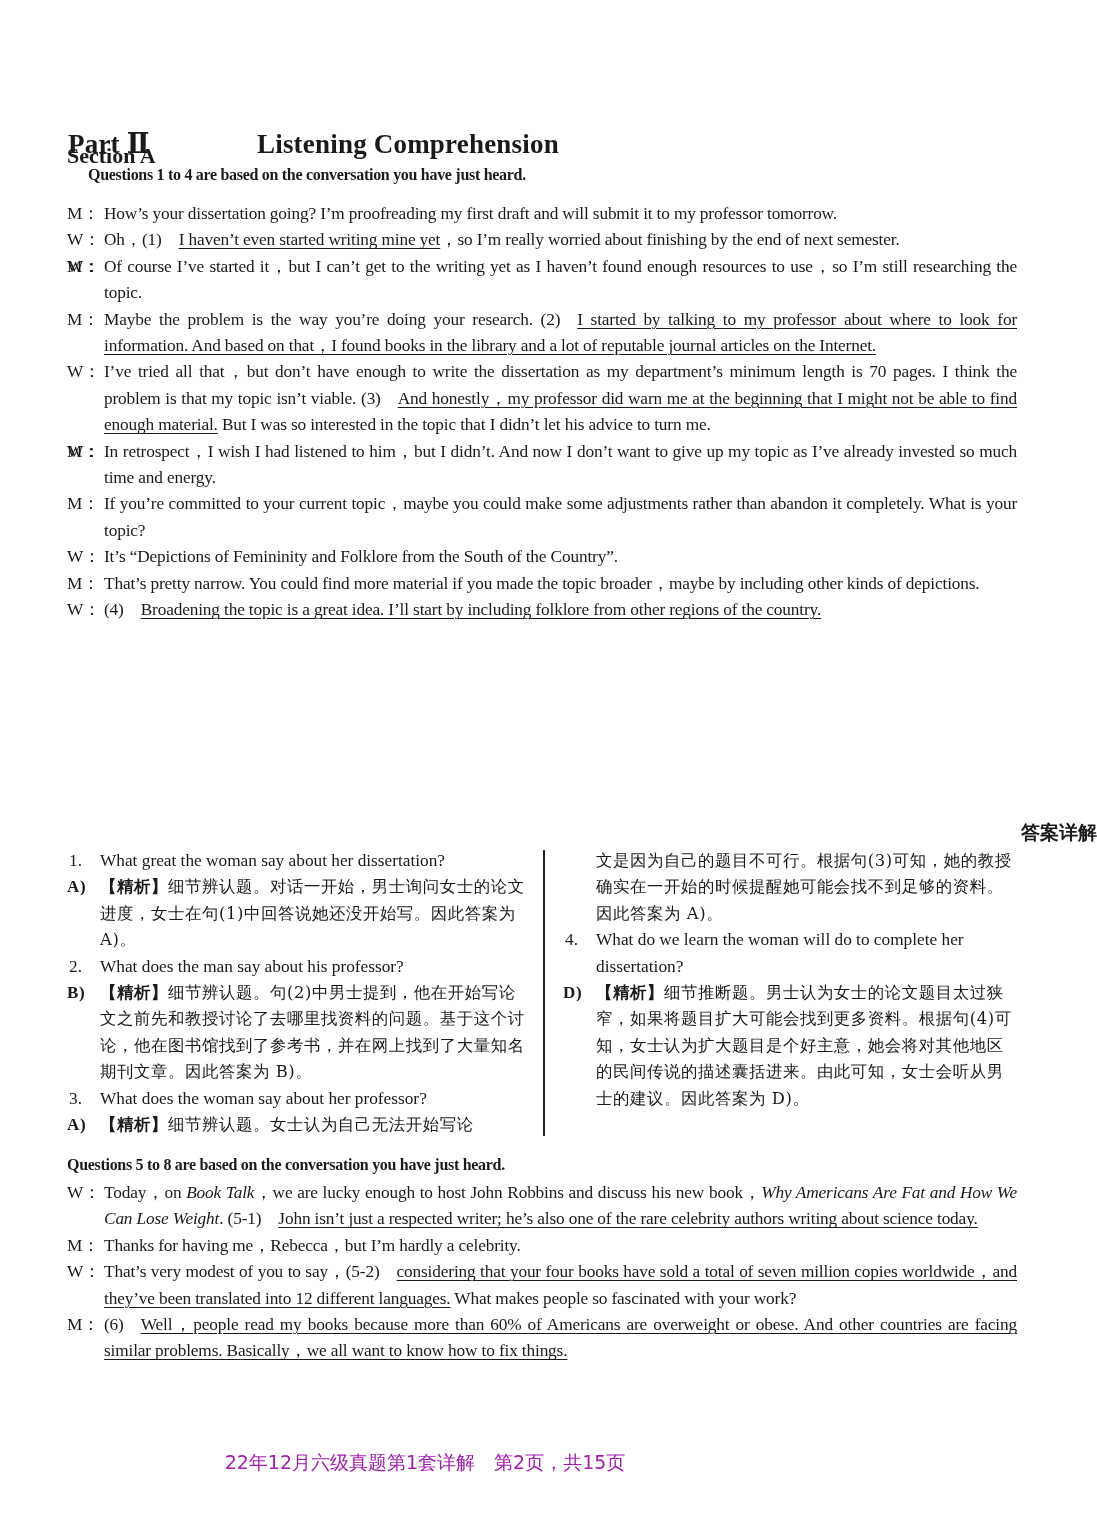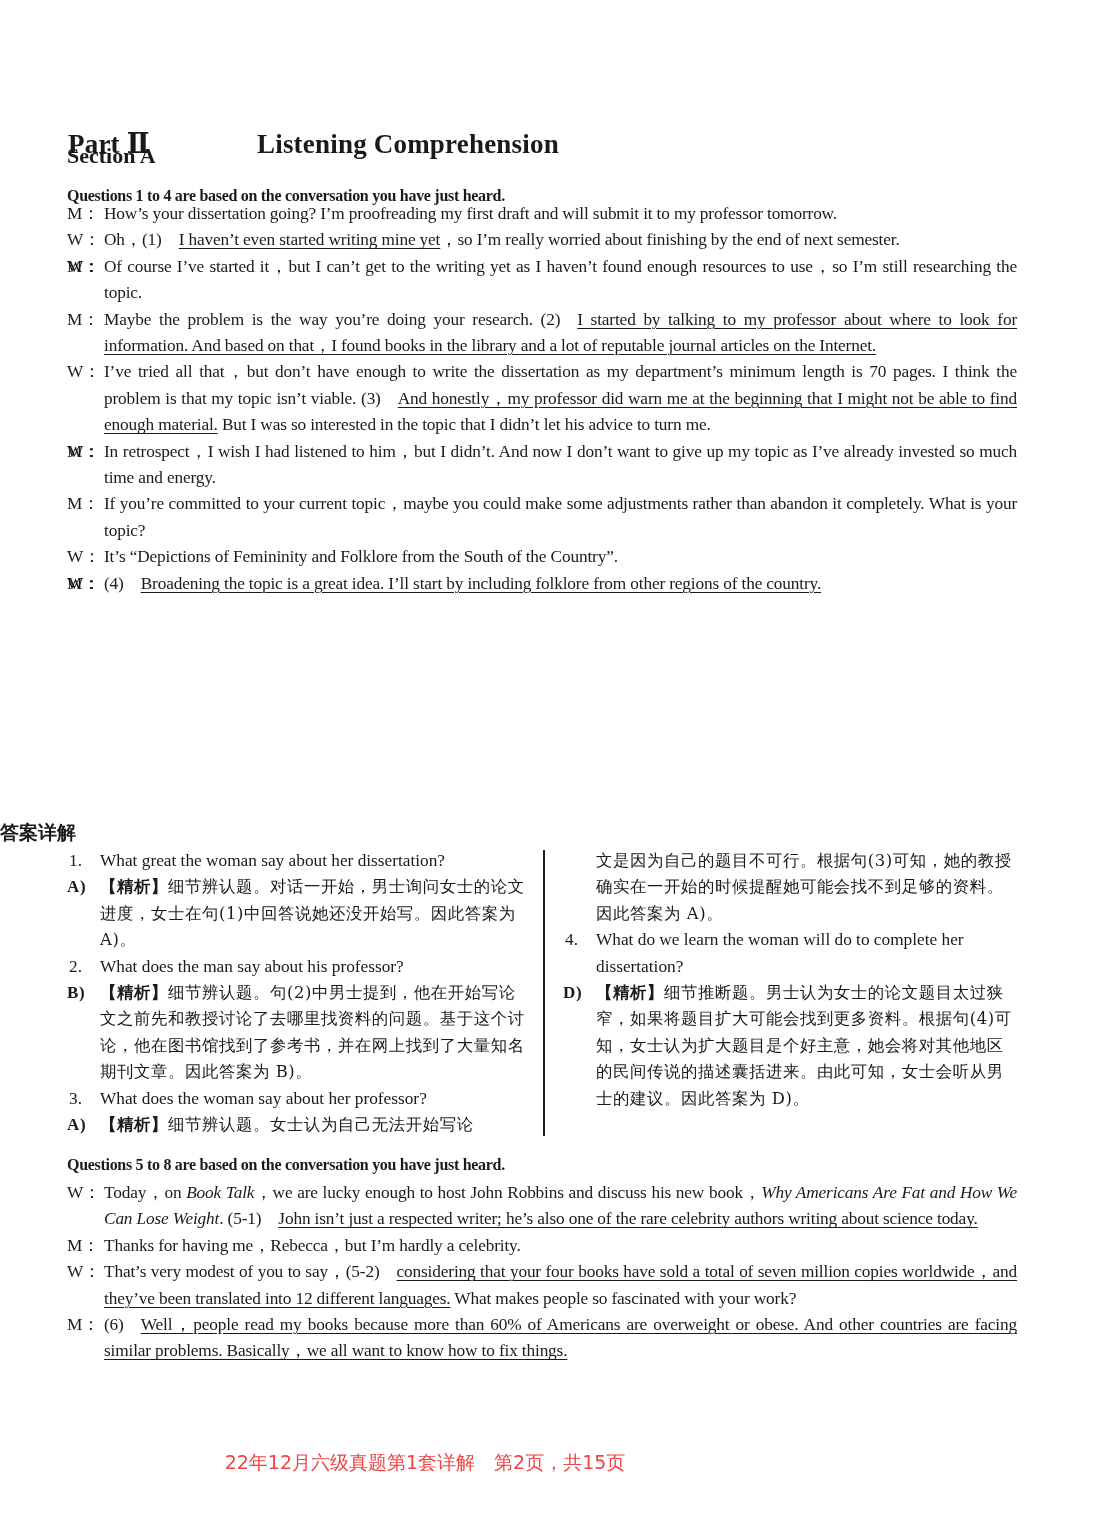--- a/index.html
+++ b/index.html
@@ -25,21 +25,21 @@
     .dialogue { position: absolute; left: 67px; width: 950px; }
     .turn {
       position: relative; padding-left: 37px;
       font-size: 17.3px; line-height: 26.4px; text-align: justify;
       letter-spacing: -0.15px;
     }
     .turn .speaker { position: absolute; left: 0; top: 0; }
     .turn u { text-decoration: underline; text-underline-offset: 3px; text-decoration-thickness: 1px; margin-left: 17px; }
     .turn em { font-style: italic; }
     .answers-heading {
-      position: absolute; left: 0; width: 1097px; top: 820px; text-align: left;
+      position: absolute; left: 0; width: 1097px; top: 820px; text-align: right;
       font-family: "DejaVu Sans", sans-serif; font-size: 19px; font-weight: bold;
     }
     .col { position: absolute; top: 848px; width: 460px; }
     .col-left { left: 67px; }
     .col-right { left: 563px; width: 455px; }
     .divider {
       position: absolute; left: 543px; top: 850px; width: 1.5px; height: 286px;
       background: #222;
     }
     .qline {
@@ -49,48 +49,48 @@
     .qline .qnum { position: absolute; left: 2px; top: 0; }
     .aline {
       position: relative; padding-left: 33px;
       font-family: "DejaVu Serif", serif; font-size: 16.4px; line-height: 26.4px;
       letter-spacing: 0.6px;
     }
     .aline .akey { position: absolute; left: 0; top: 0; font-weight: bold; font-family: "Liberation Serif", serif; font-size: 17px; }
     .aline .tag { font-weight: bold; }
     .footer {
       position: absolute; left: 0; top: 1450px; width: 850px; text-align: center;
-      font-family: "DejaVu Sans", sans-serif; font-size: 19px; color: #ef4444;
+      font-family: "DejaVu Sans", sans-serif; font-size: 19px; color: #a21caf;
     }
   </style>
 </head>
 <body>
 
 <div class="page">
 
   <div class="part-title">
     <span class="part-num">Part Ⅱ</span><span>Listening Comprehension</span>
   </div>
 
   <div class="section-title">Section A</div>
 
-  <div class="qintro" style="top:187px;">Questions 1 to 4 are based on the conversation you have just heard.</div>
+  <div class="qintro" style="top:166px;margin-left:21px;">Questions 1 to 4 are based on the conversation you have just heard.</div>
 
   <div class="dialogue" id="conv1" style="top:201px;">
       <div class="turn"><span class="speaker">M：</span><span>How’s your dissertation going? I’m proofreading my first draft and will submit it to my professor tomorrow.</span></div>
       <div class="turn"><span class="speaker">W：</span><span>Oh，(1)</span><u>I haven’t even started writing mine yet</u><span>，so I’m really worried about finishing by the end of next semester.</span></div>
       <div class="turn"><span class="speaker">M：</span></div>
       <div class="turn"><span class="speaker">W：</span><span>Of course I’ve started it，but I can’t get to the writing yet as I haven’t found enough resources to use，so I’m still researching the topic.</span></div>
       <div class="turn"><span class="speaker">M：</span><span>Maybe the problem is the way you’re doing your research. (2)</span><u>I started by talking to my professor about where to look for information. And based on that，I found books in the library and a lot of reputable journal articles on the Internet.</u></div>
       <div class="turn"><span class="speaker">W：</span><span>I’ve tried all that，but don’t have enough to write the dissertation as my department’s minimum length is 70 pages. I think the problem is that my topic isn’t viable. (3)</span><u>And honestly，my professor did warn me at the beginning that I might not be able to find enough material.</u><span> But I was so interested in the topic that I didn’t let his advice to turn me.</span></div>
       <div class="turn"><span class="speaker">M：</span></div>
       <div class="turn"><span class="speaker">W：</span><span>In retrospect，I wish I had listened to him，but I didn’t. And now I don’t want to give up my topic as I’ve already invested so much time and energy.</span></div>
       <div class="turn"><span class="speaker">M：</span><span>If you’re committed to your current topic，maybe you could make some adjustments rather than abandon it completely. What is your topic?</span></div>
       <div class="turn"><span class="speaker">W：</span><span>It’s “Depictions of Femininity and Folklore from the South of the Country”.</span></div>
-      <div class="turn"><span class="speaker">M：</span></div>
+      <div class="turn"><span class="speaker">M：</span><span>That’s pretty narrow. You could find more material if you made the topic broader，maybe by including other kinds of depictions.</span></div>
       <div class="turn"><span class="speaker">W：</span><span>(4)</span><u>Broadening the topic is a great idea. I’ll start by including folklore from other regions of the country.</u></div>
     </div>
 
   <div class="answers-heading">答案详解</div>
 
   <div class="col col-left" id="col-left">
       <div class="qline"><span class="qnum">1.</span><span>What great the woman say about her dissertation?</span></div>
       <div class="aline"><span class="akey">A)</span><span class="tag">【精析】</span><span>细节辨认题。对话一开始，男士询问女士的论文进度，女士在句(1)中回答说她还没开始写。因此答案为 A)。</span></div>
       <div class="qline"><span class="qnum">2.</span><span>What does the man say about his professor?</span></div>
       <div class="aline"><span class="akey">B)</span><span class="tag">【精析】</span><span>细节辨认题。句(2)中男士提到，他在开始写论文之前先和教授讨论了去哪里找资料的问题。基于这个讨论，他在图书馆找到了参考书，并在网上找到了大量知名期刊文章。因此答案为 B)。</span></div>

